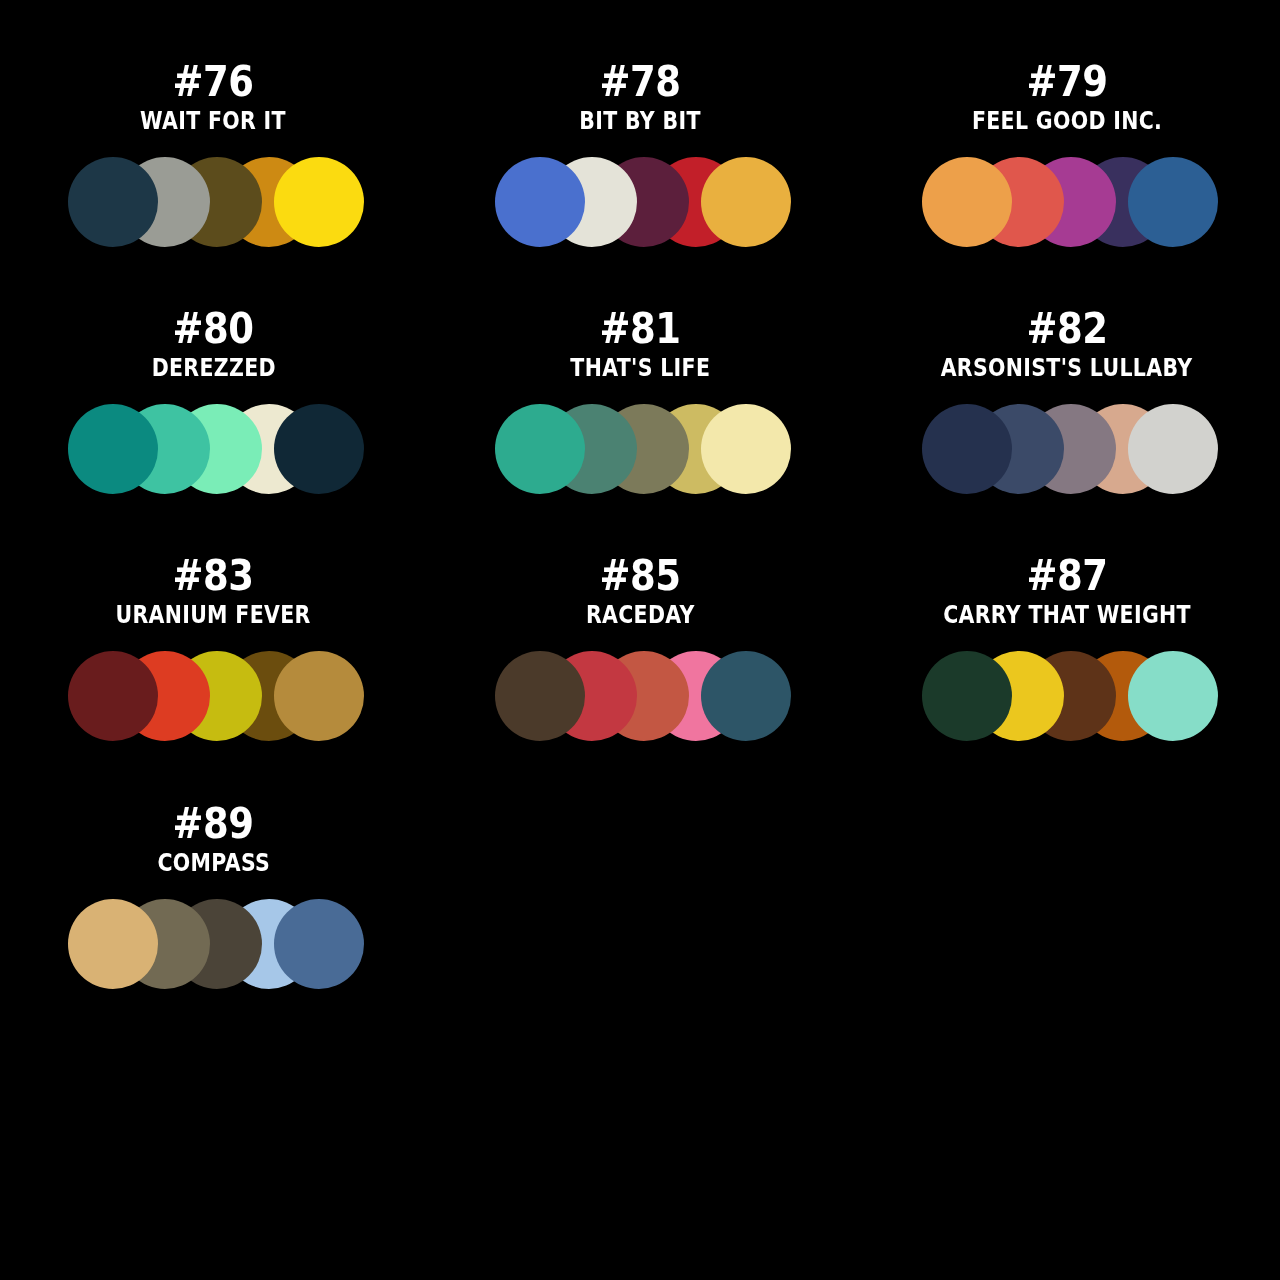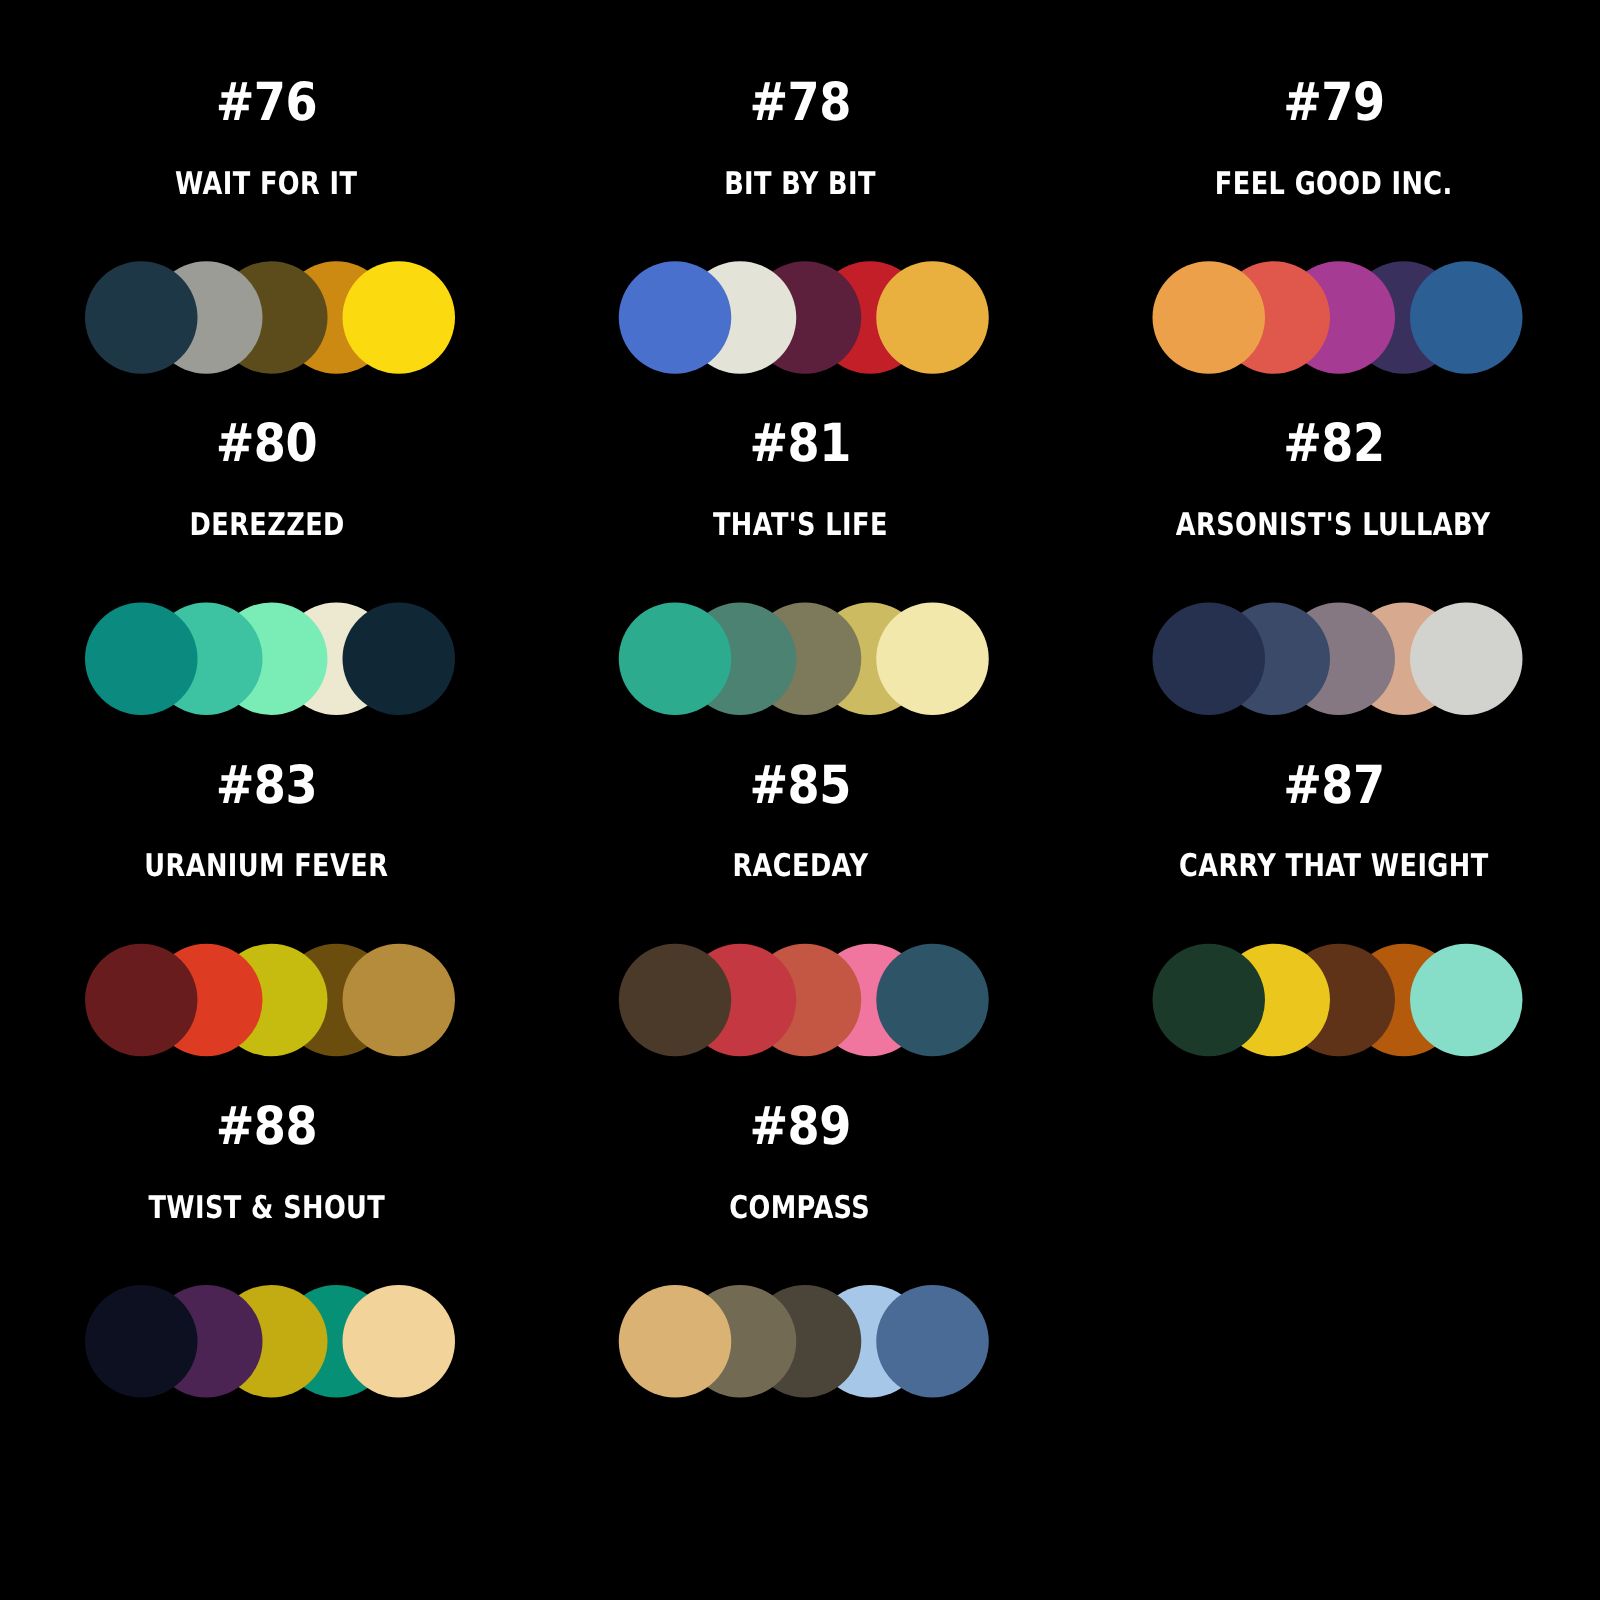--- a/index.html
+++ b/index.html
@@ -25,21 +25,20 @@
     padding: 26px 0 18px 0;
   }
 
   .palette-card {
     position: relative;
     display: flex;
     flex-direction: column;
     align-items: center;
     justify-content: flex-start;
     padding-top: 34px;
-    gap: 26px;
   }
 
   .palette-number {
     color: #ffffff;
     font-family: "DejaVu Sans", sans-serif;
     font-weight: 700;
     font-size: 42px;
     line-height: 44px;
     letter-spacing: -0.5px;
     transform: scaleX(0.88);
@@ -179,31 +178,20 @@
       <div class="palette-name">CARRY THAT WEIGHT</div>
       <div class="swatch-row">
         <div class="swatch s0" style="background: rgb(27, 58, 42);"></div>
         <div class="swatch s1" style="background: rgb(235, 199, 30);"></div>
         <div class="swatch s2" style="background: rgb(94, 51, 24);"></div>
         <div class="swatch s3" style="background: rgb(179, 90, 12);"></div>
         <div class="swatch s4" style="background: rgb(134, 221, 200);"></div>
       </div>
     </div>
     <div class="palette-card">
-      <div class="palette-number">#88</div>
-      <div class="palette-name">TWIST &amp; SHOUT</div>
-      <div class="swatch-row">
-        <div class="swatch s0" style="background: rgb(13, 16, 32);"></div>
-        <div class="swatch s1" style="background: rgb(76, 36, 83);"></div>
-        <div class="swatch s2" style="background: rgb(195, 171, 18);"></div>
-        <div class="swatch s3" style="background: rgb(6, 144, 117);"></div>
-        <div class="swatch s4" style="background: rgb(242, 212, 154);"></div>
-      </div>
-    </div>
-    <div class="palette-card">
       <div class="palette-number">#89</div>
       <div class="palette-name">COMPASS</div>
       <div class="swatch-row">
         <div class="swatch s0" style="background: rgb(217, 178, 116);"></div>
         <div class="swatch s1" style="background: rgb(114, 106, 83);"></div>
         <div class="swatch s2" style="background: rgb(75, 68, 56);"></div>
         <div class="swatch s3" style="background: rgb(166, 199, 232);"></div>
         <div class="swatch s4" style="background: rgb(73, 107, 150);"></div>
       </div>
     </div>

